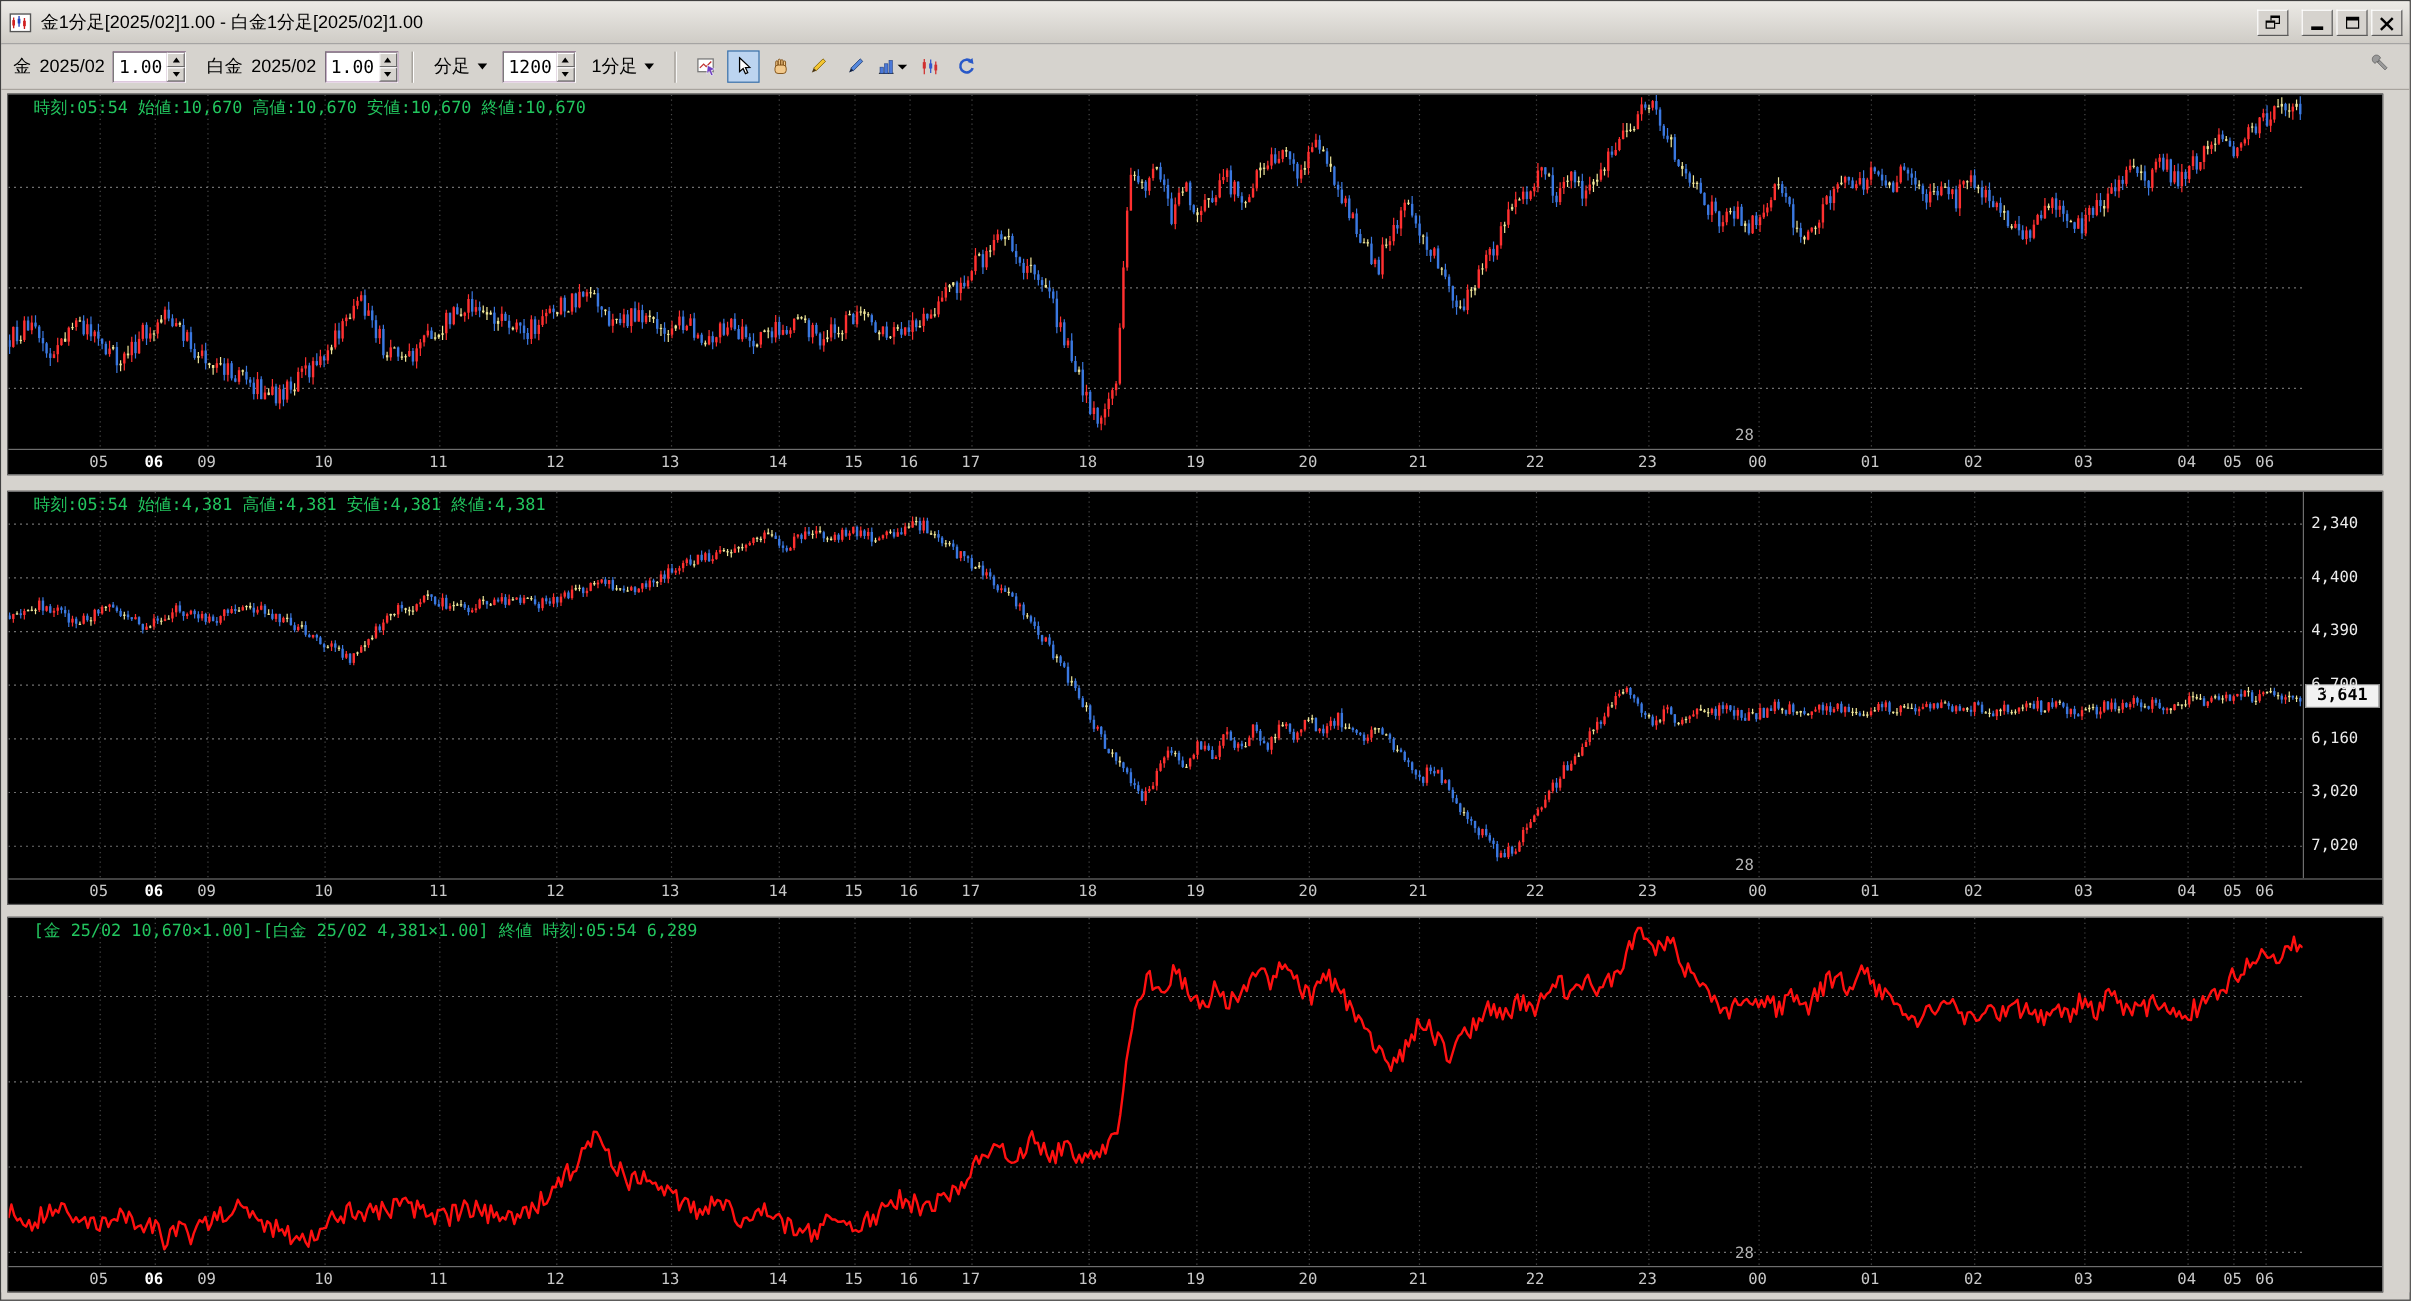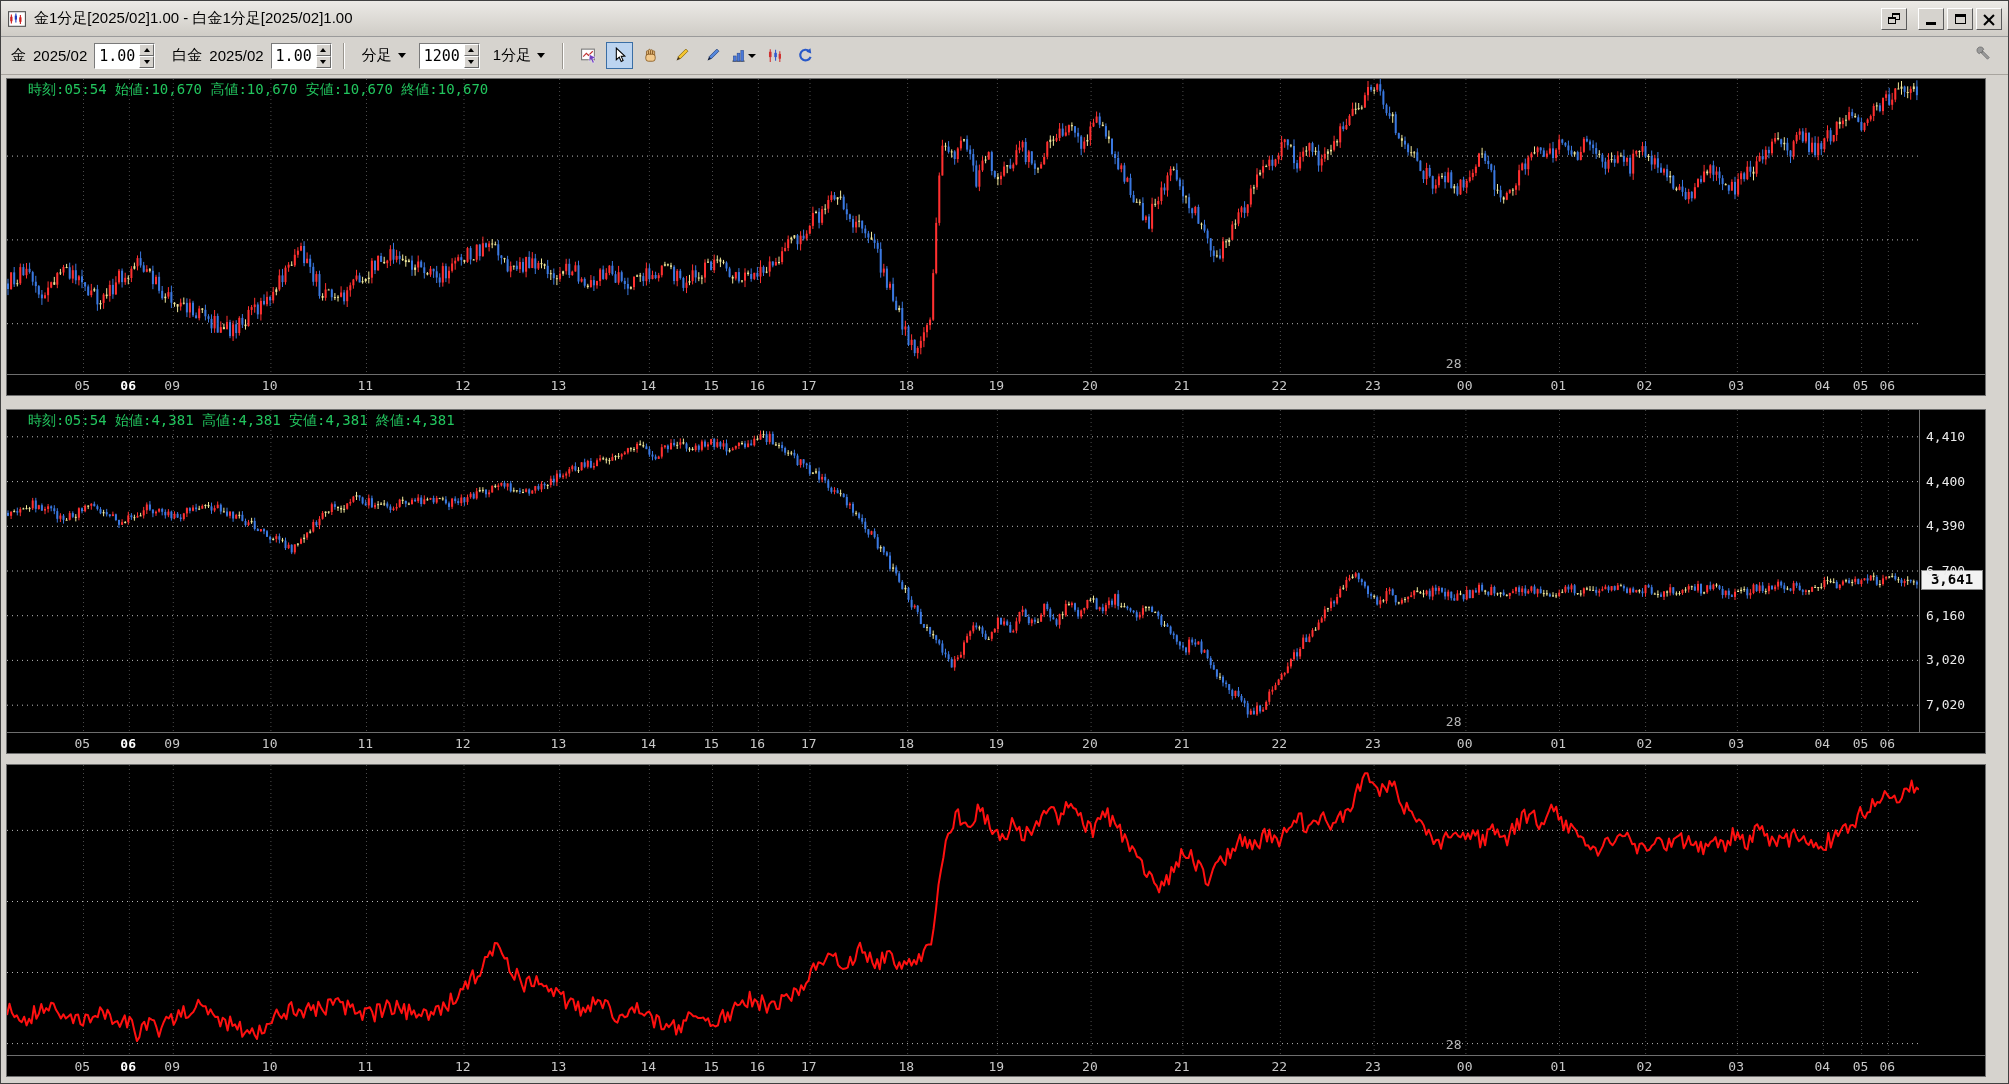--- a/index.html
+++ b/index.html
@@ -2803,21 +2803,21 @@
             <line x1="1906.8" y1="169.6" x2="1906.8" y2="175.1" stroke="#efe79a"></line>
             <rect x="1905.8" y="171.4" width="2" height="1.0" fill="#efe79a"></rect>
             <line x1="1909.9" y1="170.3" x2="1909.9" y2="178.5" stroke="#3a78e0"></line>
             <rect x="1908.9" y="171.7" width="2" height="2.9" fill="#3a78e0"></rect>
           </svg>
         <div class="info">時刻:05:54 始値:4,381 高値:4,381 安値:4,381 終値:4,381</div>
         <div class="datelab" style="left: 1438.86px;">28</div>
       </div>
       <div class="ycol" style="height:322px">
         <div class="badge" style="top: 159.944px;">3,641</div>
-      <div class="ylab" style="top: 18.8333px;">4,410</div>
+      <div class="ylab" style="top: 18.8333px;">2,340</div>
           <div class="ylab" style="top: 63.5556px;">4,400</div>
           <div class="ylab" style="top: 108.278px;">4,390</div>
           <div class="ylab" style="top: 153px;">6,700</div>
           <div class="ylab" style="top: 197.722px;">6,160</div>
           <div class="ylab" style="top: 242.444px;">3,020</div>
           <div class="ylab" style="top: 287.167px;">7,020</div>
         </div>
       <div class="xaxis">
           <span class="xlab" style="left: 67.48px;">05</span>
           <span class="xlab bold" style="left: 113.368px;">06</span>
@@ -2872,20 +2872,21 @@
             <line x1="1730.4" y1="0" x2="1730.4" y2="290" stroke="#4a4a4a" stroke-width="1" stroke-dasharray="1 3"></line>
             <line x1="1816.4" y1="0" x2="1816.4" y2="290" stroke="#4a4a4a" stroke-width="1" stroke-dasharray="1 3"></line>
             <line x1="1854.6" y1="0" x2="1854.6" y2="290" stroke="#4a4a4a" stroke-width="1" stroke-dasharray="1 3"></line>
             <line x1="1881.4" y1="0" x2="1881.4" y2="290" stroke="#4a4a4a" stroke-width="1" stroke-dasharray="1 3"></line>
             <line x1="0" y1="65.4" x2="1912" y2="65.4" stroke="#b9b9b9" stroke-width="1" stroke-dasharray="1 4"></line>
             <line x1="0" y1="136.5" x2="1912" y2="136.5" stroke="#b9b9b9" stroke-width="1" stroke-dasharray="1 4"></line>
             <line x1="0" y1="207.5" x2="1912" y2="207.5" stroke="#b9b9b9" stroke-width="1" stroke-dasharray="1 4"></line>
             <line x1="0" y1="278.6" x2="1912" y2="278.6" stroke="#b9b9b9" stroke-width="1" stroke-dasharray="1 4"></line>
             <polyline points="0.0,250.0 2.5,238.7 4.9,247.8 7.4,252.1 9.8,250.3 12.3,255.4 14.7,257.2 17.2,251.7 19.6,260.4 22.1,253.8 24.5,258.3 27.0,241.1 29.4,253.7 31.9,248.8 34.3,238.9 36.8,248.0 39.2,243.1 41.7,245.6 44.1,237.7 46.6,238.5 49.0,244.8 51.5,248.8 53.9,253.5 56.4,249.3 58.8,253.4 61.3,251.5 63.7,249.2 66.2,258.3 68.6,249.9 71.1,249.6 73.5,259.2 76.0,260.7 78.4,249.6 80.9,250.0 83.3,257.5 85.8,252.1 88.2,251.0 90.7,252.2 93.1,242.2 95.6,245.9 98.1,253.9 100.5,244.8 103.0,249.5 105.4,259.1 107.9,257.0 110.3,256.1 112.8,261.9 115.2,256.0 117.7,250.3 120.1,262.5 122.6,251.8 125.0,255.1 127.5,266.2 129.9,276.1 132.4,272.1 134.8,259.7 137.3,256.7 139.7,265.0 142.2,253.0 144.6,254.6 147.1,255.5 149.5,262.4 152.0,271.8 154.4,263.0 156.9,256.7 159.3,251.7 161.8,253.5 164.2,249.1 166.7,259.9 169.1,254.9 171.6,245.1 174.0,251.7 176.5,241.1 178.9,253.1 181.4,252.2 183.8,249.3 186.3,247.0 188.7,242.4 191.2,234.8 193.7,239.2 196.1,241.3 198.6,241.2 201.0,249.6 203.5,244.3 205.9,248.9 208.4,252.1 210.8,251.7 213.3,261.4 215.7,252.7 218.2,254.8 220.6,265.6 223.1,251.6 225.5,260.9 228.0,259.4 230.4,264.6 232.9,256.7 235.3,271.8 237.8,267.9 240.2,265.1 242.7,268.4 245.1,263.2 247.6,270.0 250.0,273.9 252.5,260.5 254.9,268.6 257.4,267.8 259.8,259.1 262.3,258.7 264.7,258.1 267.2,250.1 269.6,244.5 272.1,250.0 274.5,253.2 277.0,248.7 279.4,254.2 281.9,240.0 284.3,237.1 286.8,248.8 289.3,250.8 291.7,244.3 294.2,245.9 296.6,252.6 299.1,243.2 301.5,238.1 304.0,245.1 306.4,240.1 308.9,251.1 311.3,236.7 313.8,242.2 316.2,246.2 318.7,249.8 321.1,234.4 323.6,234.2 326.0,239.9 328.5,234.2 330.9,233.1 333.4,237.3 335.8,237.0 338.3,249.6 340.7,235.6 343.2,242.2 345.6,239.2 348.1,248.8 350.5,248.0 353.0,246.0 355.4,255.1 357.9,243.3 360.3,243.2 362.8,242.2 365.2,246.9 367.7,256.5 370.1,239.2 372.6,239.2 375.0,252.1 377.5,243.9 379.9,235.3 382.4,238.7 384.9,249.2 387.3,248.4 389.8,235.7 392.2,242.7 394.7,248.1 397.1,239.0 399.6,254.3 402.0,239.5 404.5,249.5 406.9,245.3 409.4,252.6 411.8,249.3 414.3,251.2 416.7,244.2 419.2,245.3 421.6,255.0 424.1,246.8 426.5,249.7 429.0,241.4 431.4,240.7 433.9,249.9 436.3,237.2 438.8,242.5 441.2,245.8 443.7,228.4 446.1,239.1 448.6,237.8 451.0,232.8 453.5,223.9 455.9,224.4 458.4,216.3 460.8,223.8 463.3,211.8 465.7,205.2 468.2,218.5 470.6,211.8 473.1,210.8 475.5,202.4 478.0,191.9 480.5,191.9 482.9,186.2 485.4,190.6 487.8,178.0 490.3,178.3 492.7,182.7 495.2,189.1 497.6,193.5 500.1,192.9 502.5,206.7 505.0,210.4 507.4,214.8 509.9,203.7 512.3,211.5 514.8,219.6 517.2,226.6 519.7,213.8 522.1,211.5 524.6,220.9 527.0,221.3 529.5,211.1 531.9,219.4 534.4,218.8 536.8,221.4 539.3,220.6 541.7,226.5 544.2,223.8 546.6,231.1 549.1,222.9 551.5,226.0 554.0,229.1 556.4,226.8 558.9,243.5 561.3,237.1 563.8,233.3 566.2,234.4 568.7,245.2 571.1,236.4 573.6,250.7 576.1,242.6 578.5,247.2 581.0,240.5 583.4,246.4 585.9,232.2 588.3,239.5 590.8,234.9 593.2,235.9 595.7,243.2 598.1,235.0 600.6,236.1 603.0,242.2 605.5,252.5 607.9,256.1 610.4,257.6 612.8,250.4 615.3,249.5 617.7,252.3 620.2,251.3 622.6,244.7 625.1,242.3 627.5,247.7 630.0,237.9 632.4,248.3 634.9,248.8 637.3,250.6 639.8,247.7 642.2,246.5 644.7,251.0 647.1,262.5 649.6,250.0 652.0,252.1 654.5,264.2 656.9,264.2 659.4,258.8 661.8,262.1 664.3,259.2 666.7,255.1 669.2,269.6 671.7,260.1 674.1,267.4 676.6,255.2 679.0,255.7 681.5,247.2 683.9,248.6 686.4,251.2 688.8,251.2 691.3,253.1 693.7,253.1 696.2,252.4 698.6,255.6 701.1,253.2 703.5,261.0 706.0,260.0 708.4,261.5 710.9,260.4 713.3,250.6 715.8,244.9 718.2,257.0 720.7,247.3 723.1,255.5 725.6,244.3 728.0,237.5 730.5,240.3 732.9,239.6 735.4,235.2 737.8,240.2 740.3,242.3 742.7,226.8 745.2,241.5 747.6,234.3 750.1,236.7 752.5,245.2 755.0,230.3 757.4,237.5 759.9,247.7 762.3,239.4 764.8,236.4 767.3,236.4 769.7,244.0 772.2,243.9 774.6,230.0 777.1,231.0 779.5,229.1 782.0,232.7 784.4,236.0 786.9,223.2 789.3,224.4 791.8,230.2 794.2,220.2 796.7,224.9 799.1,218.3 801.6,215.5 804.0,204.0 806.5,198.4 808.9,204.9 811.4,197.3 813.8,198.0 816.3,199.6 818.7,194.4 821.2,188.5 823.6,189.4 826.1,191.0 828.5,188.3 831.0,199.8 833.4,202.5 835.9,204.0 838.3,203.6 840.8,202.3 843.2,191.8 845.7,200.0 848.1,195.5 850.6,183.4 853.0,177.7 855.5,187.7 857.9,187.3 860.4,197.1 862.9,187.4 865.3,197.3 867.8,203.2 870.2,194.1 872.7,204.3 875.1,187.6 877.6,197.9 880.0,186.5 882.5,185.9 884.9,188.8 887.4,199.4 889.8,203.9 892.3,197.2 894.7,203.8 897.2,196.1 899.6,199.3 902.1,193.8 904.5,200.6 907.0,195.0 909.4,199.2 911.9,189.0 914.3,196.3 916.8,185.3 919.2,180.3 921.7,179.4 924.1,179.6 926.6,163.7 929.0,144.2 931.5,119.8 933.9,105.5 936.4,92.5 938.8,75.7 941.3,68.7 943.7,67.3 946.2,63.0 948.6,47.2 951.1,44.2 953.5,59.8 956.0,58.1 958.5,57.6 960.9,61.6 963.4,62.1 965.8,59.8 968.3,55.7 970.7,39.4 973.2,46.3 975.6,43.0 978.1,58.8 980.5,50.1 983.0,63.5 985.4,69.0 987.9,66.0 990.3,64.7 992.8,75.3 995.2,68.9 997.7,73.7 1000.1,74.2 1002.6,65.8 1005.0,52.9 1007.5,59.7 1009.9,65.3 1012.4,61.7 1014.8,75.1 1017.3,75.5 1019.7,61.8 1022.2,65.8 1024.6,69.9 1027.1,62.7 1029.5,56.1 1032.0,60.9 1034.4,51.0 1036.9,45.7 1039.3,48.6 1041.8,44.3 1044.2,42.0 1046.7,42.2 1049.1,48.4 1051.6,59.5 1054.1,48.3 1056.5,49.4 1059.0,37.0 1061.4,42.5 1063.9,38.8 1066.3,43.0 1068.8,44.0 1071.2,50.5 1073.7,47.9 1076.1,59.2 1078.6,66.9 1081.0,56.1 1083.5,58.5 1085.9,72.1 1088.4,58.2 1090.8,53.0 1093.3,54.1 1095.7,46.4 1098.2,52.1 1100.6,43.2 1103.1,61.2 1105.5,50.7 1108.0,58.5 1110.4,62.7 1112.9,59.5 1115.3,76.8 1117.8,69.1 1120.2,75.5 1122.7,86.2 1125.1,81.1 1127.6,84.8 1130.0,91.7 1132.5,92.7 1134.9,95.5 1137.4,109.1 1139.8,112.0 1142.3,106.6 1144.7,109.6 1147.2,117.9 1149.7,121.0 1152.1,127.4 1154.6,116.5 1157.0,120.4 1159.5,109.9 1161.9,119.4 1164.4,101.9 1166.8,107.1 1169.3,97.1 1171.7,101.8 1174.2,84.1 1176.6,90.4 1179.1,93.1 1181.5,93.1 1184.0,85.0 1186.4,97.1 1188.9,105.8 1191.3,95.4 1193.8,98.8 1196.2,104.3 1198.7,118.8 1201.1,120.5 1203.6,112.1 1206.0,104.0 1208.5,98.3 1210.9,96.3 1213.4,91.2 1215.8,96.5 1218.3,99.9 1220.7,83.7 1223.2,93.3 1225.6,83.6 1228.1,85.9 1230.5,77.3 1233.0,69.5 1235.4,81.0 1237.9,71.9 1240.3,83.0 1242.8,74.9 1245.3,84.5 1247.7,75.1 1250.2,80.5 1252.6,83.4 1255.1,69.0 1257.5,63.7 1260.0,76.6 1262.4,64.5 1264.9,77.4 1267.3,70.3 1269.8,73.4 1272.2,81.5 1274.7,71.9 1277.1,62.8 1279.6,67.1 1282.0,63.3 1284.5,61.5 1286.9,55.5 1289.4,57.6 1291.8,48.6 1294.3,48.3 1296.7,66.3 1299.2,67.4 1301.6,60.7 1304.1,58.7 1306.5,55.4 1309.0,56.2 1311.4,59.5 1313.9,50.9 1316.3,47.2 1318.8,55.1 1321.2,59.9 1323.7,64.7 1326.1,57.9 1328.6,57.6 1331.0,51.2 1333.5,46.5 1335.9,57.0 1338.4,45.3 1340.9,43.8 1343.3,46.4 1345.8,41.9 1348.2,28.7 1350.7,19.3 1353.1,25.9 1355.6,13.2 1358.0,8.3 1360.5,8.3 1362.9,17.3 1365.4,17.3 1367.8,20.1 1370.3,22.9 1372.7,31.0 1375.2,19.1 1377.6,22.3 1380.1,26.9 1382.5,15.9 1385.0,20.9 1387.4,16.6 1389.9,26.7 1392.3,37.1 1394.8,41.5 1397.2,48.8 1399.7,37.8 1402.1,45.1 1404.6,46.5 1407.0,52.1 1409.5,56.8 1411.9,54.4 1414.4,56.3 1416.8,60.5 1419.3,69.7 1421.7,64.7 1424.2,71.0 1426.6,79.1 1429.1,75.1 1431.5,74.7 1434.0,83.7 1436.5,72.5 1438.9,67.2 1441.4,72.3 1443.8,72.5 1446.3,69.0 1448.7,67.5 1451.2,71.0 1453.6,72.3 1456.1,67.6 1458.5,74.4 1461.0,68.4 1463.4,74.1 1465.9,65.2 1468.3,70.7 1470.8,65.4 1473.2,82.4 1475.7,69.7 1478.1,80.3 1480.6,64.5 1483.0,64.0 1485.5,59.3 1487.9,69.5 1490.4,64.4 1492.8,72.0 1495.3,71.6 1497.7,70.5 1500.2,80.4 1502.6,68.6 1505.1,58.7 1507.5,69.0 1510.0,53.7 1512.4,64.7 1514.9,47.4 1517.3,44.6 1519.8,58.0 1522.2,49.6 1524.7,47.7 1527.1,45.5 1529.6,59.5 1532.1,64.2 1534.5,57.8 1537.0,59.3 1539.4,52.3 1541.9,46.1 1544.3,39.6 1546.8,46.4 1549.2,41.7 1551.7,54.8 1554.1,51.8 1556.6,65.3 1559.0,55.5 1561.5,67.7 1563.9,58.7 1566.4,62.2 1568.8,65.0 1571.3,71.7 1573.7,71.3 1576.2,72.9 1578.6,80.6 1581.1,80.2 1583.5,84.5 1586.0,81.4 1588.4,82.8 1590.9,90.7 1593.3,86.1 1595.8,81.1 1598.2,73.9 1600.7,72.6 1603.1,77.7 1605.6,80.3 1608.0,76.8 1610.5,71.2 1612.9,69.2 1615.4,71.3 1617.8,71.1 1620.3,67.5 1622.7,72.7 1625.2,79.2 1627.7,78.7 1630.1,88.5 1632.6,78.9 1635.0,78.2 1637.5,81.0 1639.9,85.7 1642.4,84.8 1644.8,80.7 1647.3,78.8 1649.7,73.3 1652.2,72.7 1654.6,75.2 1657.1,83.2 1659.5,85.5 1662.0,73.5 1664.4,81.9 1666.9,73.9 1669.3,72.2 1671.8,70.7 1674.2,68.1 1676.7,83.2 1679.1,78.2 1681.6,71.0 1684.0,79.5 1686.5,80.2 1688.9,76.5 1691.4,86.7 1693.8,76.8 1696.3,89.2 1698.7,78.6 1701.2,81.2 1703.6,76.8 1706.1,75.5 1708.5,72.1 1711.0,82.4 1713.4,75.0 1715.9,76.2 1718.3,86.5 1720.8,75.7 1723.3,80.1 1725.7,63.1 1728.2,75.3 1730.6,67.1 1733.1,74.1 1735.5,69.7 1738.0,82.8 1740.4,84.5 1742.9,70.5 1745.3,77.0 1747.8,61.2 1750.2,59.2 1752.7,64.6 1755.1,61.1 1757.6,70.8 1760.0,68.7 1762.5,80.7 1764.9,71.5 1767.4,75.7 1769.8,81.1 1772.3,70.4 1774.7,72.8 1777.2,73.0 1779.6,68.5 1782.1,81.8 1784.5,68.2 1787.0,64.4 1789.4,71.8 1791.9,76.3 1794.3,74.3 1796.8,71.0 1799.2,77.7 1801.7,80.0 1804.1,74.9 1806.6,82.2 1809.0,77.8 1811.5,83.7 1813.9,81.5 1816.4,84.8 1818.9,85.1 1821.3,67.9 1823.8,82.6 1826.2,73.6 1828.7,65.2 1831.1,71.1 1833.6,65.6 1836.0,60.9 1838.5,59.1 1840.9,67.9 1843.4,60.5 1845.8,59.9 1848.3,62.4 1850.7,49.7 1853.2,42.0 1855.6,50.0 1858.1,53.2 1860.5,47.4 1863.0,47.0 1865.4,34.0 1867.9,41.2 1870.3,37.0 1872.8,37.8 1875.2,33.5 1877.7,26.0 1880.1,29.4 1882.6,33.1 1885.0,32.8 1887.5,30.5 1889.9,37.5 1892.4,37.3 1894.8,32.9 1897.3,23.7 1899.7,23.5 1902.2,26.7 1904.6,15.6 1907.1,27.7 1909.5,22.6 1912.0,24.6 " fill="none" stroke="#ff1010" stroke-width="2" stroke-linejoin="round"></polyline>
           </svg>
+        <div class="info">[金 25/02 10,670×1.00]-[白金 25/02 4,381×1.00] 終値 時刻:05:54 6,289</div>
         <div class="datelab" style="left: 1438.86px;">28</div>
       </div>
       <div class="xaxis">
           <span class="xlab" style="left: 67.48px;">05</span>
           <span class="xlab bold" style="left: 113.368px;">06</span>
           <span class="xlab" style="left: 157.344px;">09</span>
           <span class="xlab" style="left: 254.856px;">10</span>
           <span class="xlab" style="left: 350.456px;">11</span>
           <span class="xlab" style="left: 447.968px;">12</span>
           <span class="xlab" style="left: 543.568px;">13</span>

